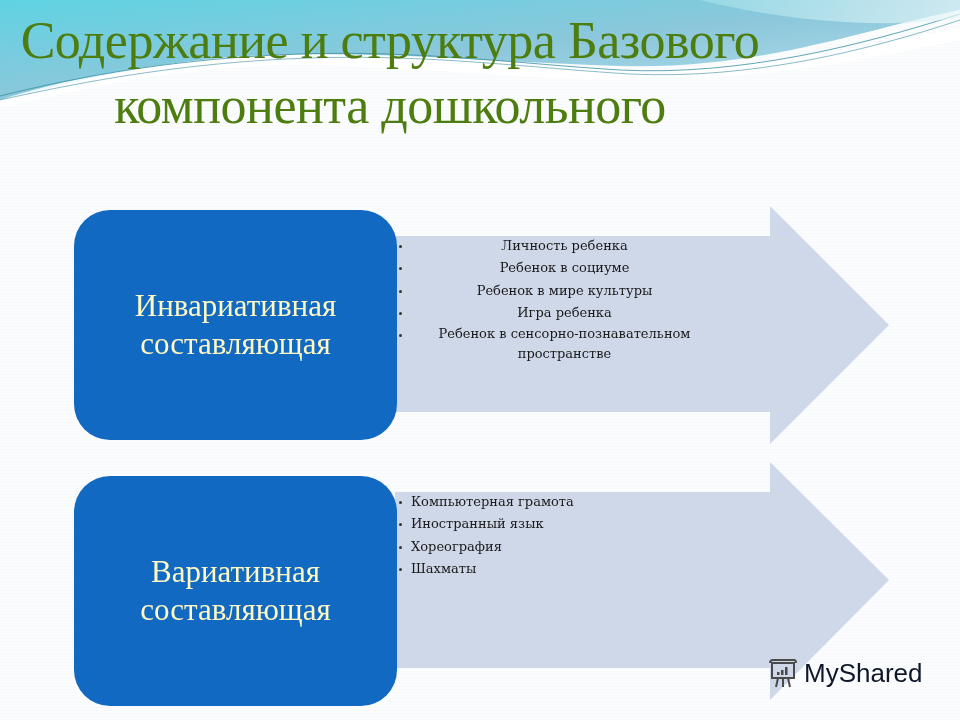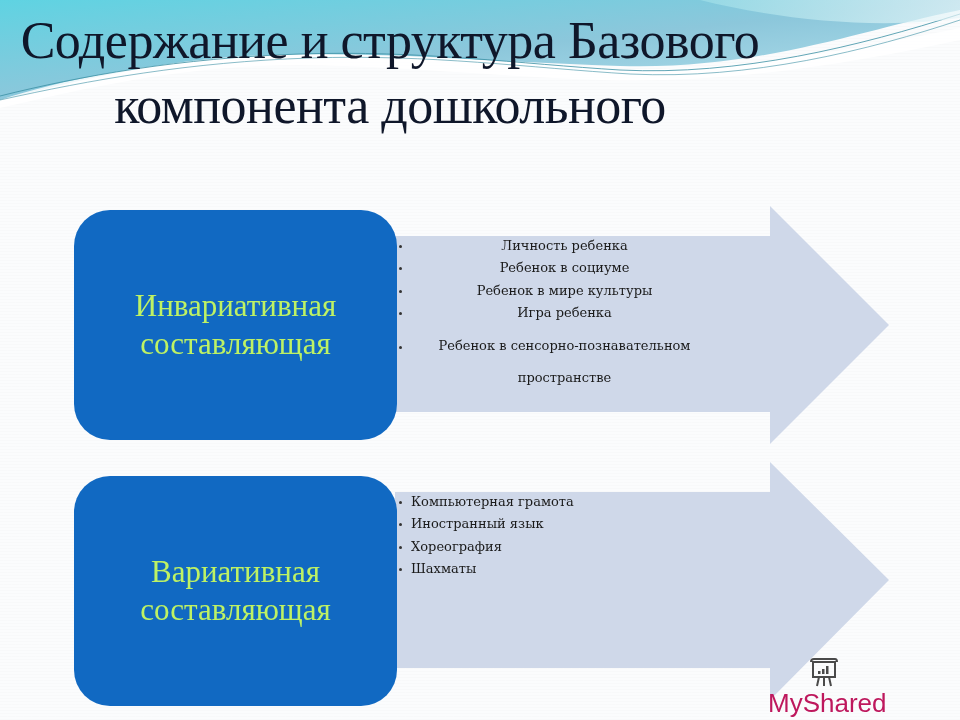--- a/index.html
+++ b/index.html
@@ -5,47 +5,47 @@
   html, body { margin: 0; padding: 0; }
   body {
     width: 960px; height: 720px; position: relative; overflow: hidden;
     background: #fbfcfd;
     background-image: repeating-linear-gradient(0deg, rgba(0,0,0,0.012) 0px, rgba(0,0,0,0.012) 1px, transparent 1px, transparent 3px);
     font-family: "DejaVu Serif", serif;
   }
   .wave-bg { position: absolute; left: 0; top: 0; width: 960px; height: 140px; }
   .title {
     position: absolute; left: 0; top: 8px; width: 780px; text-align: center;
-    color: #0f172a; font-family: "Liberation Serif", serif; font-size: 52px;
+    color: #4d7c0f; font-family: "Liberation Serif", serif; font-size: 52px;
     line-height: 65px; letter-spacing: -0.5px;
   }
   .title span { display: block; }
   .arrow { position: absolute; }
   .box {
     position: absolute; left: 74px; width: 323px; height: 230px;
     background: #1169c2; border-radius: 36px;
     display: flex; align-items: center; justify-content: center;
-    color: #bef264; font-family: "Liberation Serif", serif; font-size: 31px;
+    color: #fef9c3; font-family: "Liberation Serif", serif; font-size: 31px;
     text-align: center; line-height: 38px; z-index: 2;
   }
   .box span { display: block; }
   .list {
     position: absolute; left: 398px; margin: 0; padding: 0; list-style: none;
     font-family: "DejaVu Serif", serif; font-size: 13px; color: #1a1a1a;
     line-height: 22.3px; z-index: 3; width: 320px;
   }
   .list li { position: relative; padding-left: 13px; }
   .list li::before {
     content: ""; position: absolute; left: 1px; top: 10px; width: 3px; height: 3px;
     background: #333; border-radius: 50%;
   }
-  .list li .l2 { display: block; line-height: 20px; margin-top: 12px; }
+  .list li .l2 { display: block; line-height: 20px; }
   .watermark {
     position: absolute; left: 768px; top: 658px; display: flex; align-items: center;
-    font-family: "Liberation Sans", sans-serif; font-size: 26px; color: #be185d; z-index: 4; flex-direction: column;
+    font-family: "Liberation Sans", sans-serif; font-size: 26px; color: #0f172a; z-index: 4;
   }
   .watermark svg { margin-right: 6px; }
 </style>
 </head>
 <body>
 
 <svg class="wave-bg" viewBox="0 0 960 140" preserveAspectRatio="none">
   <defs>
     <linearGradient id="g1" x1="0" y1="0" x2="1" y2="1">
       <stop offset="0" stop-color="#5fd3e2"></stop>

